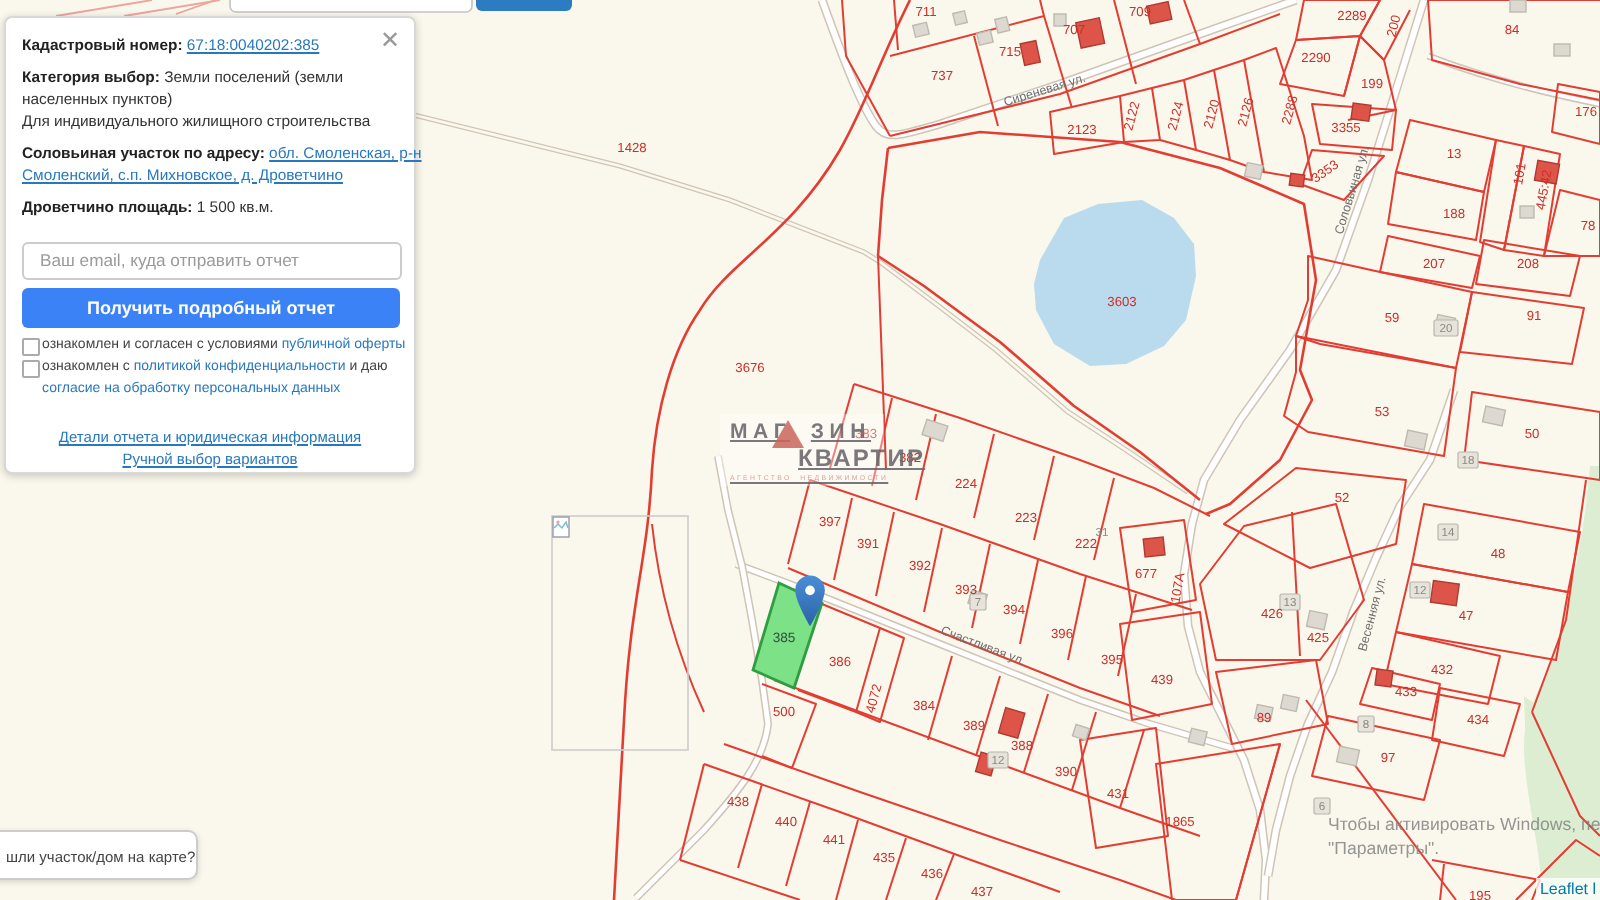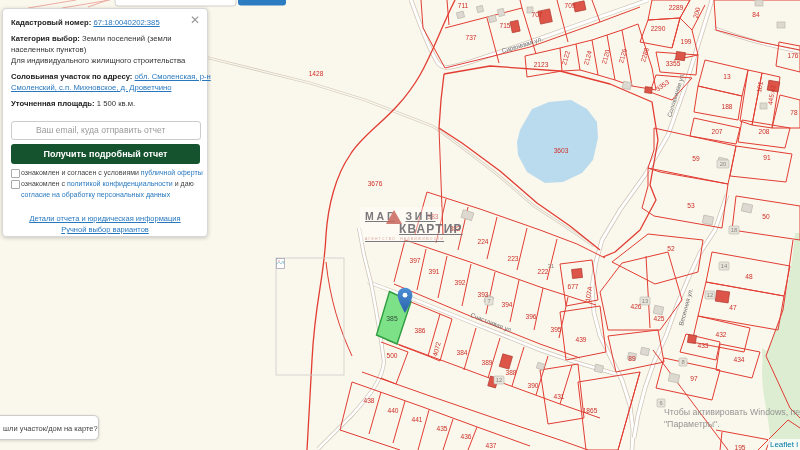--- a/index.html
+++ b/index.html
@@ -9,22 +9,22 @@
 .panel{position:absolute;left:2px;top:8px;width:206px;height:229px;
   background:#fff;border:1px solid #d8d8d8;border-radius:4px;
   box-shadow:0 1px 4px rgba(0,0,0,.2);box-sizing:border-box;
   font-size:7.7px;color:#333;}
 .panel .ab{position:absolute;left:8px;white-space:nowrap;line-height:11px;}
 .panel b{color:#222;}
 .panel a{color:#2878bf;text-decoration:underline;}
 .closex{position:absolute;right:7px;top:4px;color:#999;font-size:12px;font-weight:400;}
 .emailbox{position:absolute;left:8px;top:112px;width:190px;height:19px;border:1px solid #ccc;border-radius:3px;
   box-sizing:border-box;color:#9a9a9a;font-size:8.6px;line-height:17px;
-  padding-left:24px;}
-.greenbtn{position:absolute;left:8px;top:135px;width:189px;height:20px;background:#14532d;border-radius:3px;
+  padding-left:8px;}
+.greenbtn{position:absolute;left:8px;top:135px;width:189px;height:20px;background:#3b82f6;border-radius:3px;
   color:#fff;font-size:9px;font-weight:bold;text-align:center;line-height:20px;}
 .cbrow{position:absolute;left:8px;font-size:7px;line-height:10.5px;color:#444;padding-left:10px;white-space:nowrap;}
 .cbrow .box{position:absolute;left:0;top:1px;width:6.5px;height:6.5px;border:1px solid #aaa;border-radius:1px;background:#fff;}
 .cbrow a{text-decoration:none;}
 .plinks{position:absolute;left:0;top:204px;width:100%;text-align:center;font-size:7.5px;line-height:11px;}
 .tooltip{position:absolute;left:-12px;top:415px;width:111px;height:25px;background:#fff;
   border:1px solid #ccc;border-radius:5px;box-shadow:0 1px 3px rgba(0,0,0,.15);
   font-size:7.5px;color:#444;line-height:25px;box-sizing:border-box;padding-left:14px;}
 .winact{position:absolute;left:662px;top:385px;color:#848484;opacity:.85;white-space:nowrap;}
 .winact .l1{font-size:11px;}
@@ -490,21 +490,21 @@
 <div class="panel">
 
   <div class="closex">✕</div>
 
   <div class="ab" style="top:8px"><b>Кадастровый номер:</b> <a>67:18:0040202:385</a></div>
 
   <div class="ab" style="top:24px"><b>Категория выбор:</b> Земли поселений (земли<br>населенных пунктов)<br>Для индивидуального жилищного строительства</div>
 
   <div class="ab" style="top:62px"><b>Соловьиная участок по адресу:</b> <a>обл. Смоленская, р-н<br>Смоленский, с.п. Михновское, д. Дроветчино</a></div>
 
-  <div class="ab" style="top:89px"><b>Уточненная площадь:</b> 1 500 кв.м.</div>
+  <div class="ab" style="top:89px"><b>Дроветчино площадь:</b> 1 500 кв.м.</div>
 
   <div class="emailbox">Ваш email, куда отправить отчет</div>
 
   <div class="greenbtn">Получить подробный отчет</div>
 
   <div class="cbrow" style="top:159px"><span class="box"></span>ознакомлен и согласен с условиями <a>публичной оферты</a></div>
 
   <div class="cbrow" style="top:170px"><span class="box"></span>ознакомлен с <a>политикой конфиденциальности</a> и даю<br><a>согласие на обработку персональных данных</a></div>
 
   <div class="plinks"><a>Детали отчета и юридическая информация</a><br><a>Ручной выбор вариантов</a></div>

